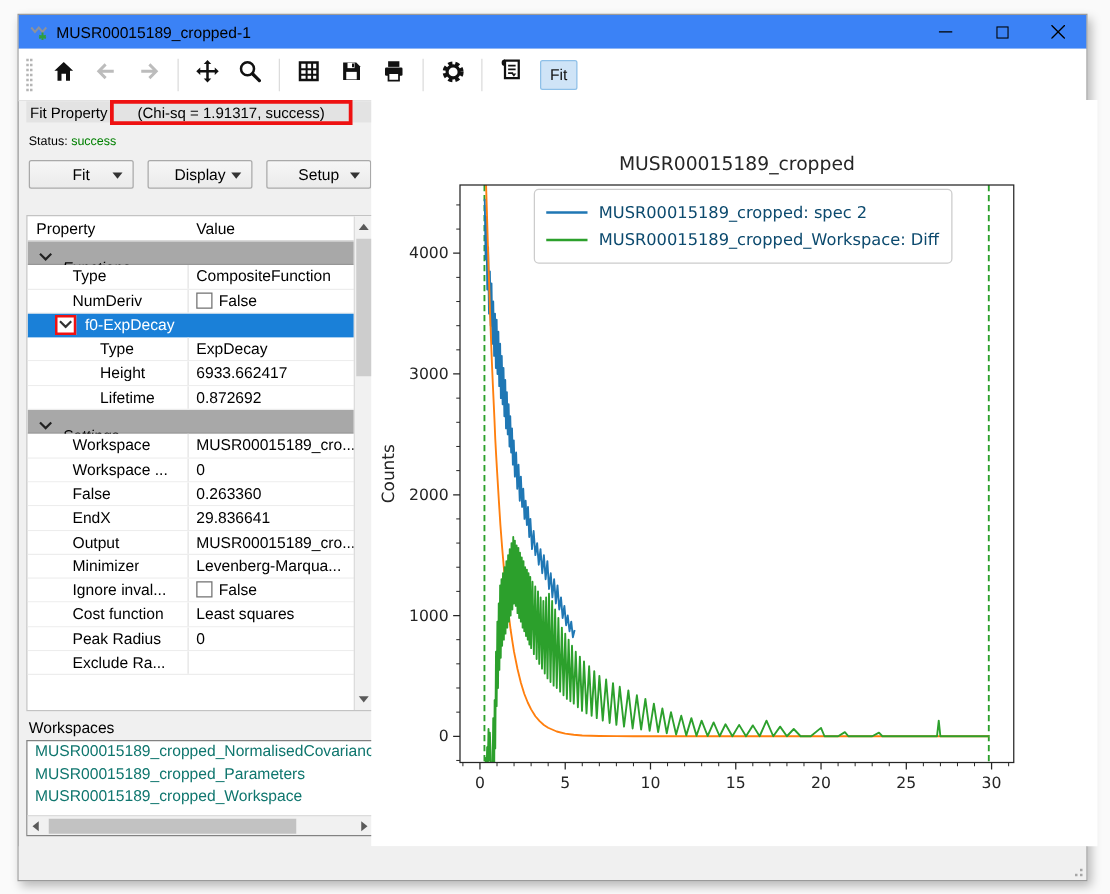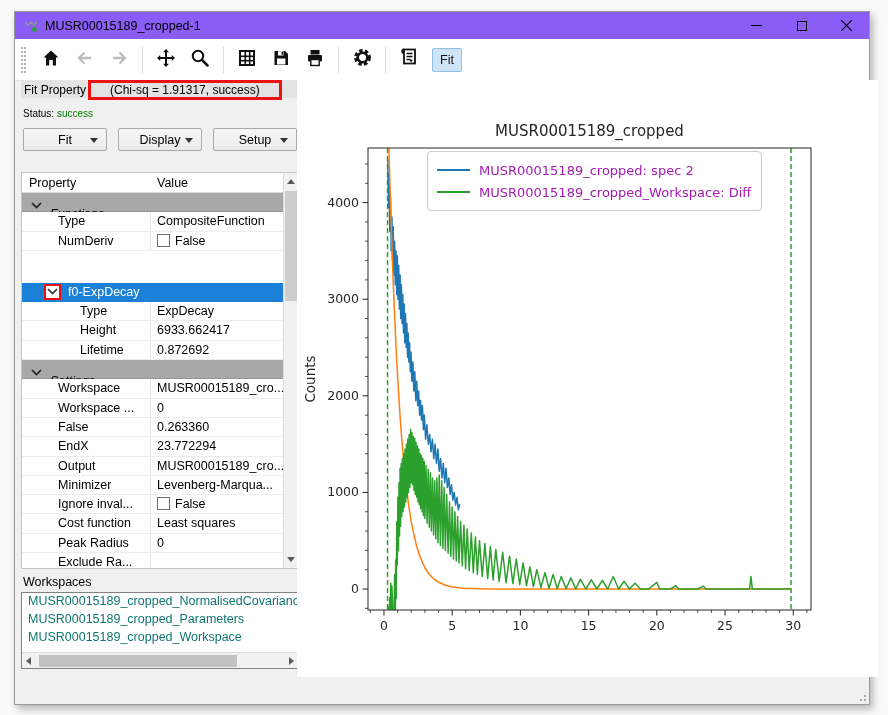--- a/index.html
+++ b/index.html
@@ -1,21 +1,21 @@
 <!DOCTYPE html>
 <html><head>
 <meta charset="utf-8">
 <style>
   html,body{margin:0;padding:0;width:888px;height:715px;background:#fafafa;overflow:hidden;
     font-family:"Liberation Sans",sans-serif;-webkit-font-smoothing:antialiased;}
   *{box-sizing:border-box;}
   .window{position:absolute;left:14px;top:11px;width:856px;height:694px;background:#f0f0f0;
     border:1px solid #9a9a9a;box-shadow:3px 4px 8px rgba(0,0,0,.28);}
   
-  .titlebar{position:absolute;left:0;top:0;width:100%;height:27px;background:#8b5cf6;display:flex;align-items:center;}
+  .titlebar{position:absolute;left:0;top:0;width:100%;height:27px;background:#3b82f6;display:flex;align-items:center;}
   .titlebar .app-icon{margin:0 6px 0 8px;width:16px;height:16px;flex:0 0 auto;}
   .titlebar .title{font-size:12.5px;color:#000;}
   .caption-btns{position:absolute;right:0;top:0;height:27px;display:flex;}
   .cap-btn{width:45px;height:27px;display:flex;align-items:center;justify-content:center;cursor:default;}
   
   .toolbar{position:absolute;left:0;top:27px;width:100%;height:42px;background:#fff;border-bottom:1px solid #e2e2e2;
     display:flex;align-items:center;}
   .tb-handle{width:5px;height:26px;margin:0 8px 0 6px;border-left:2px dotted #b5b5b5;border-right:2px dotted #b5b5b5;}
   .tb-btn{width:30px;height:30px;display:flex;align-items:center;justify-content:center;margin:0 2px;border-radius:3px;}
   .tb-sep{width:1px;height:26px;background:#dcdcdc;margin:0 6px;}
@@ -36,21 +36,21 @@
   .pg-header{position:absolute;left:0;top:0;width:262px;height:20px;border-bottom:1px solid #dadada;font-size:12.5px;color:#000;}
   .pg-header .c1{position:absolute;left:7px;top:3px;}
   .pg-header .c2{position:absolute;left:135px;top:3px;}
   .pg-body{position:absolute;left:0;top:20px;width:262px;bottom:0;overflow:hidden;}
   .pg-row{position:relative;width:100%;height:19.3px;border-bottom:1px solid #ededed;font-size:12.5px;color:#000;background:#fff;}
   .pg-row .name{position:absolute;top:2px;white-space:nowrap;overflow:hidden;}
   .pg-row .val{position:absolute;left:128px;right:0;top:0;bottom:0;border-left:1px solid #e4e4e4;padding:2px 0 0 6px;white-space:nowrap;overflow:hidden;}
   .pg-section{background:#a8a8a8;border-bottom:1px solid #969696;}
   .pg-section .sec-label{position:absolute;left:28px;top:14px;font-style:italic;}
   .chev{display:inline-block;}
-  .pg-funchdr{background:#1a80d8;color:#fff;border-bottom:1px solid #1a80d8;margin-top:32px;}
+  .pg-funchdr{background:#1a80d8;color:#fff;border-bottom:1px solid #1a80d8;}
   .chev-box{position:absolute;left:22px;top:1px;width:17px;height:16px;background:#fff;border:2px solid #ee1111;display:flex;align-items:center;justify-content:center;}
   .pg-funchdr .fname{position:absolute;left:46px;top:2px;}
   .cb{display:inline-block;width:13px;height:13px;border:1px solid #707070;background:#fff;vertical-align:-2px;margin-right:5px;position:relative;}
   .cb.checked svg{position:absolute;left:0.5px;top:1px;}
   .pg-scroll{position:absolute;right:0;top:0;bottom:0;width:15px;background:#f1f1f1;border-left:1px solid #dcdcdc;}
   .pg-scroll .thumb{position:absolute;left:1px;top:18px;width:13px;height:110px;background:#cdcdcd;}
   .sb-arrow{position:absolute;left:3px;width:0;height:0;border-left:4.5px solid transparent;border-right:4.5px solid transparent;}
   .sb-up{top:6px;border-bottom:5px solid #5a5a5a;}
   .sb-dn{bottom:6px;border-top:5px solid #5a5a5a;}
   
@@ -58,21 +58,21 @@
   .ws-list{position:absolute;left:6px;top:580px;width:278px;height:77px;background:#fff;border:1px solid #828282;overflow:hidden;}
   .ws-item{height:18px;font-size:12.5px;color:#0f766e;padding:1px 0 0 6px;white-space:nowrap;}
   .ws-hscroll{position:absolute;left:0;right:0;bottom:0;height:16px;background:#f1f1f1;border-top:1px solid #dcdcdc;}
   .ws-hscroll .thumb{position:absolute;left:17px;top:2px;width:198px;height:12px;background:#c2c2c2;}
   .hs-arrow{position:absolute;top:4px;width:0;height:0;border-top:4.5px solid transparent;border-bottom:4.5px solid transparent;}
   .hs-left{left:4px;border-right:5px solid #5a5a5a;}
   .hs-right{right:4px;border-left:5px solid #5a5a5a;}
   
   .plot-panel{position:absolute;left:282px;top:68px;width:581px;height:597px;background:#fff;}
   .legend{position:absolute;left:130px;top:71px;background:rgba(255,255,255,.92);border:1px solid #cccccc;border-radius:4px;
-    padding:7px 10px 7px 9px;font-family:"DejaVu Sans",sans-serif;font-size:13px;color:#a21caf;text-align:right;}
+    padding:7px 10px 7px 9px;font-family:"DejaVu Sans",sans-serif;font-size:13px;color:#0c4a6e;text-align:right;}
   .leg-row{display:flex;align-items:center;height:22px;white-space:nowrap;}
   .leg-line{width:33px;height:0;border-top:2.2px solid #000;margin-right:9px;flex:0 0 auto;}
   
   .statusbar{position:absolute;left:0;bottom:0;width:100%;height:27px;background:#f0f0f0;}
   .grip{position:absolute;right:3px;bottom:3px;width:10px;height:10px;}
   .grip i{position:absolute;width:2px;height:2px;background:#a6a6a6;}
 </style>
 </head>
 <body>
 
@@ -260,21 +260,21 @@
         <div class="pg-row">
           <span class="name" style="left:36px">Workspace ...</span>
           <span class="val"><span>0</span></span>
         </div>
         <div class="pg-row">
           <span class="name" style="left:36px">False</span>
           <span class="val"><span>0.263360</span></span>
         </div>
         <div class="pg-row">
           <span class="name" style="left:36px">EndX</span>
-          <span class="val"><span>23.772294</span></span>
+          <span class="val"><span>29.836641</span></span>
         </div>
         <div class="pg-row">
           <span class="name" style="left:36px">Output</span>
           <span class="val"><span>MUSR00015189_cro...</span></span>
         </div>
         <div class="pg-row">
           <span class="name" style="left:36px">Minimizer</span>
           <span class="val"><span>Levenberg-Marqua...</span></span>
         </div>
         <div class="pg-row">

